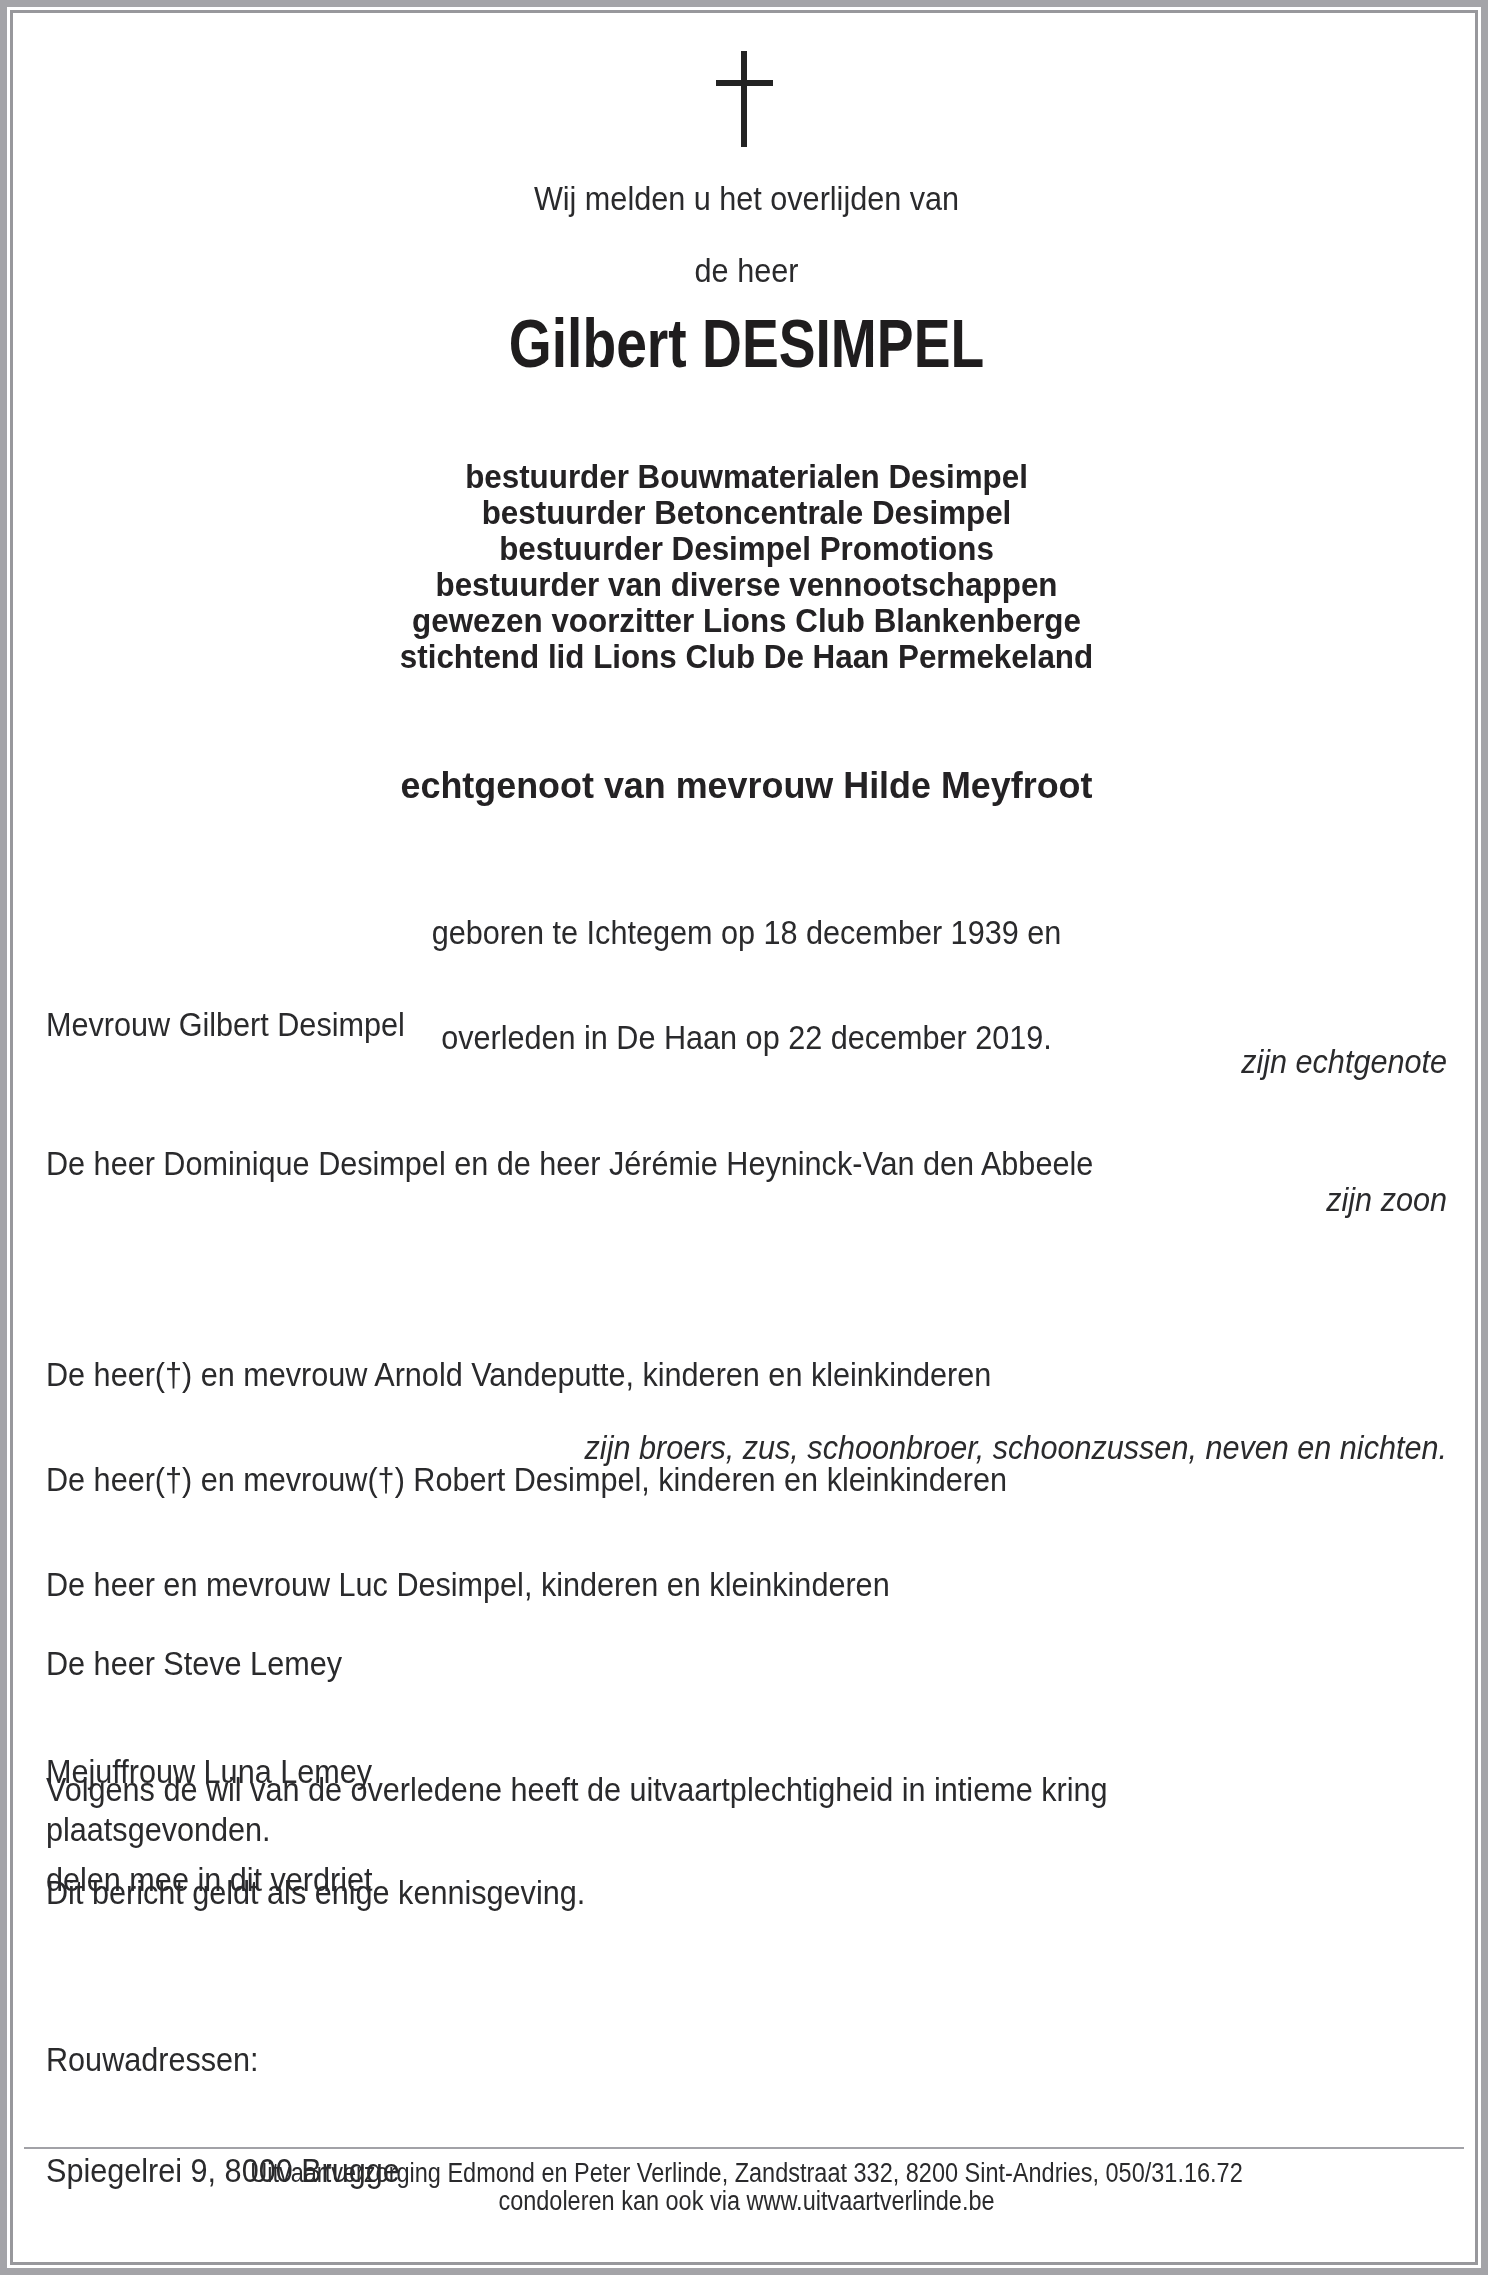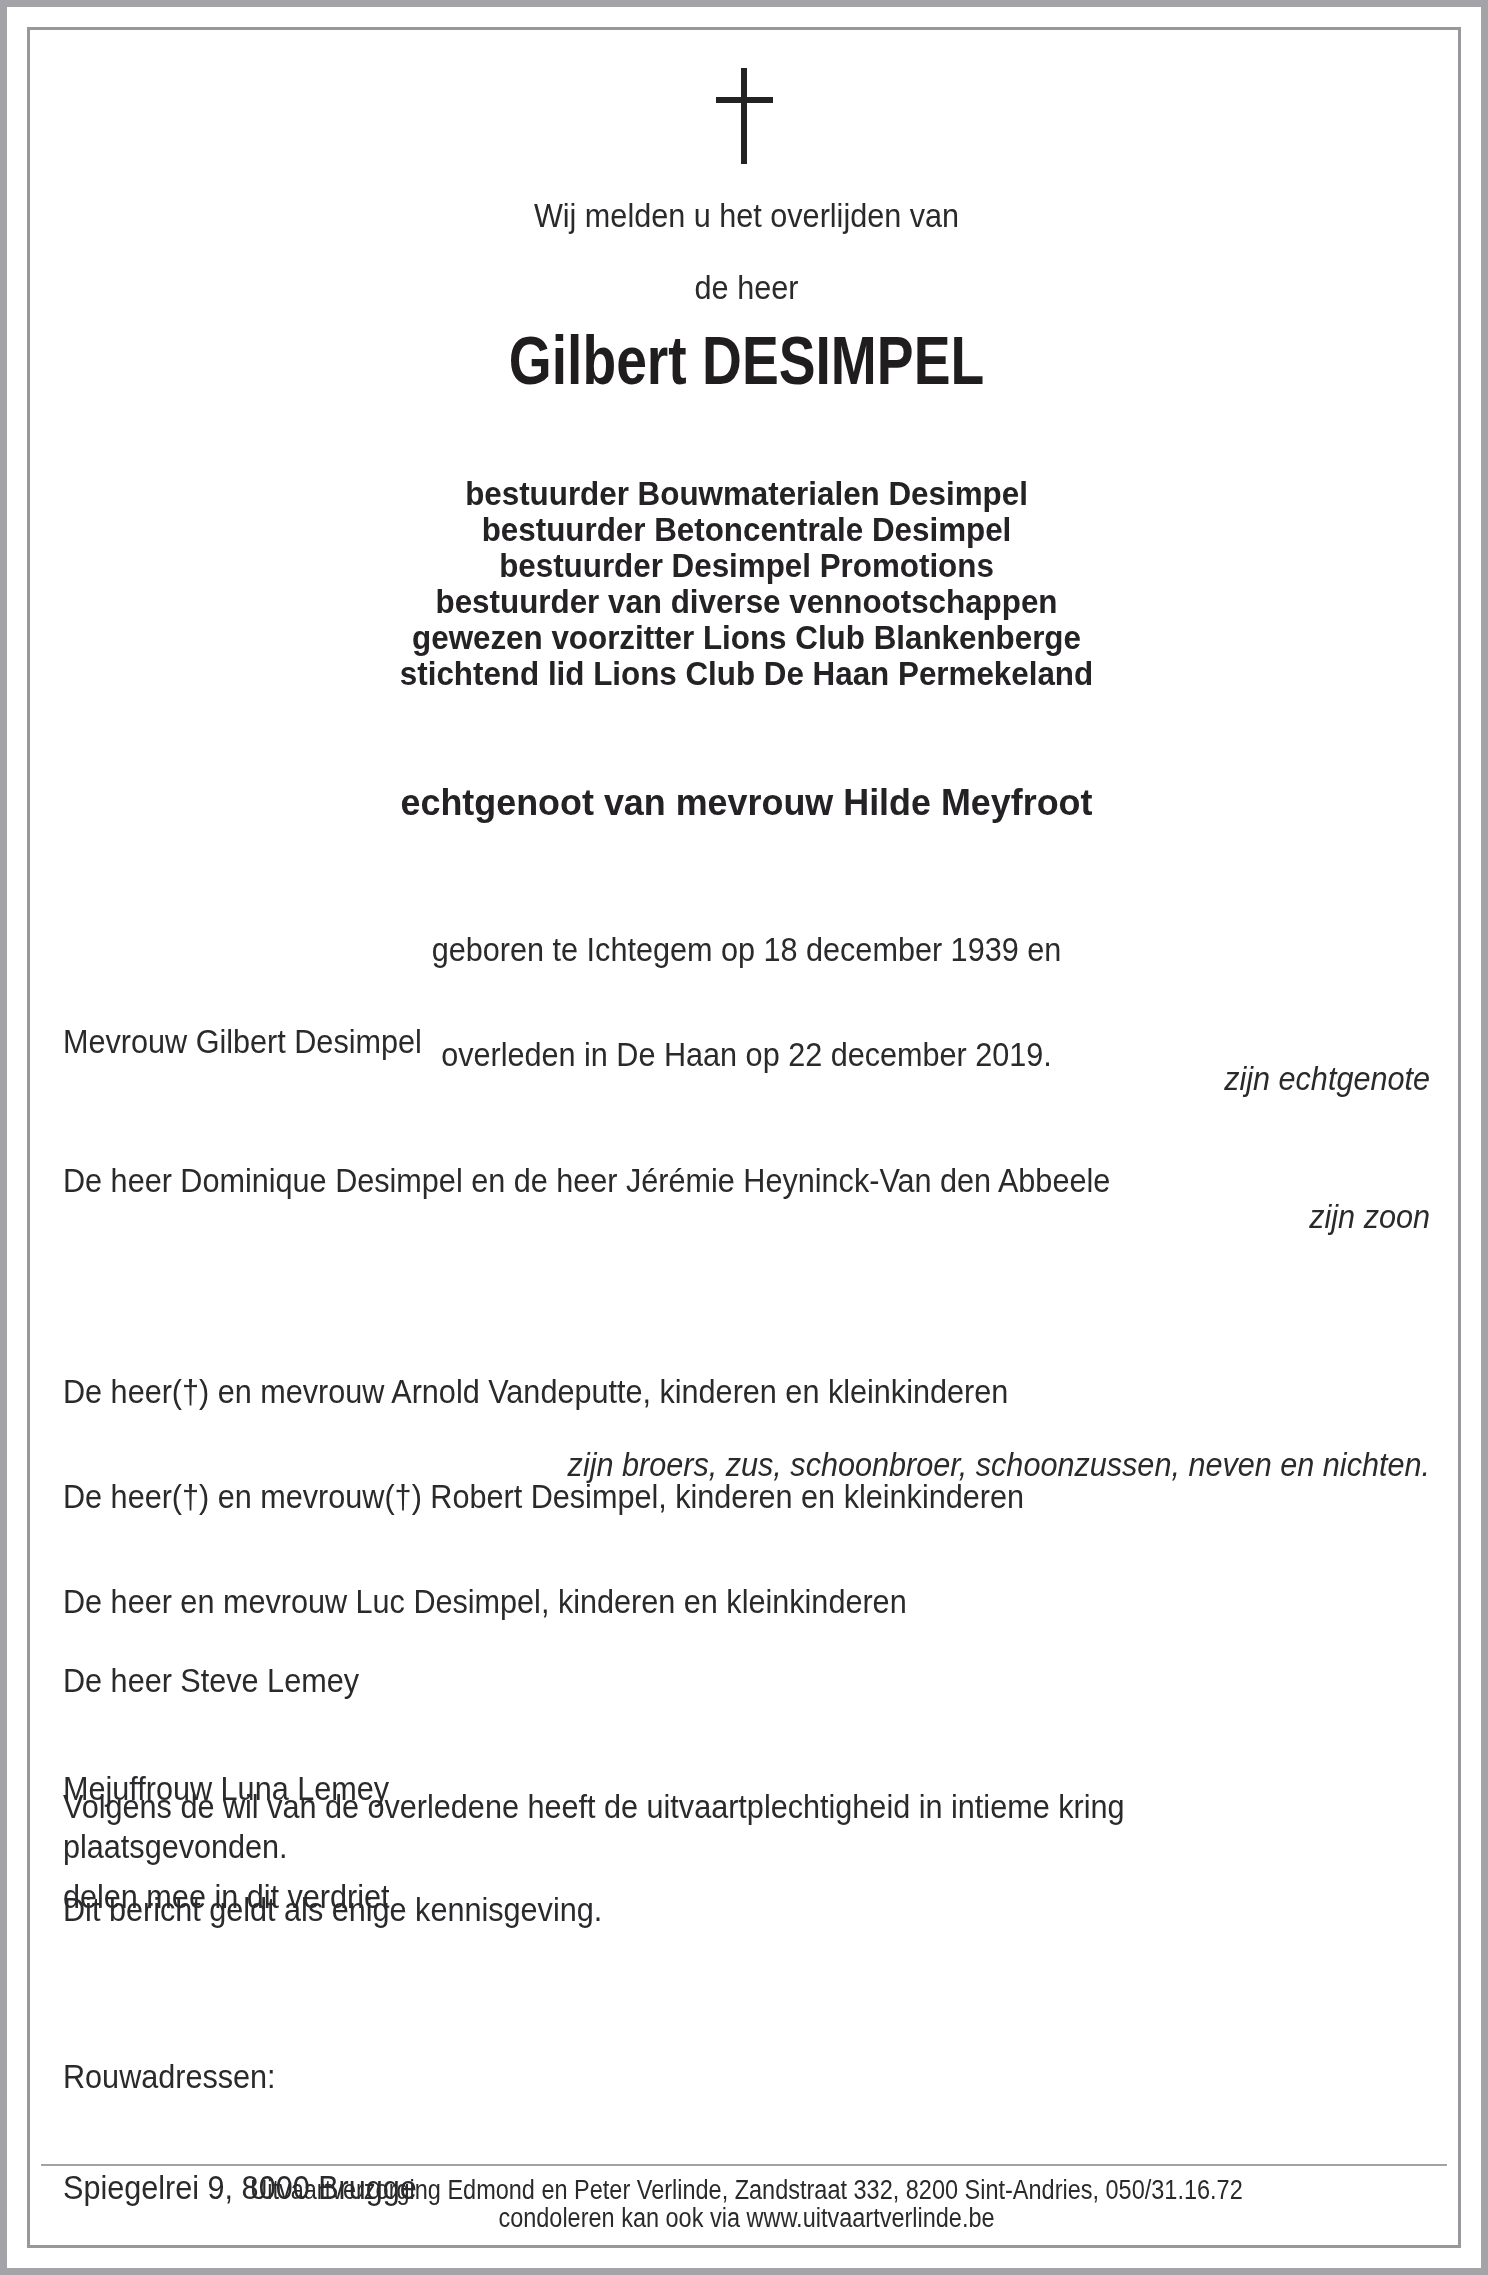--- a/index.html
+++ b/index.html
@@ -1,18 +1,18 @@
 <!DOCTYPE html>
 <html><head>
 <meta charset="utf-8">
 <style>
   html,body { margin:0; padding:0; background:#ffffff; }
   .page {
     width:1488px; height:2275px; box-sizing:border-box;
-    border:7px solid #a4a4a8; padding:20px; background:#ffffff;
+    border:7px solid #a4a4a8; padding:3px; background:#ffffff;
     font-family:"Liberation Sans", sans-serif;
   }
   .inner {
     position:relative; width:100%; height:100%; box-sizing:border-box;
     border:3px solid #98989c; background:#ffffff; overflow:hidden;
   }
   .line {
     position:absolute; left:33px; right:28px;
     font-size:34px; line-height:40px; color:#2a2a2c;
     transform:scaleX(0.9); white-space:pre-wrap;

